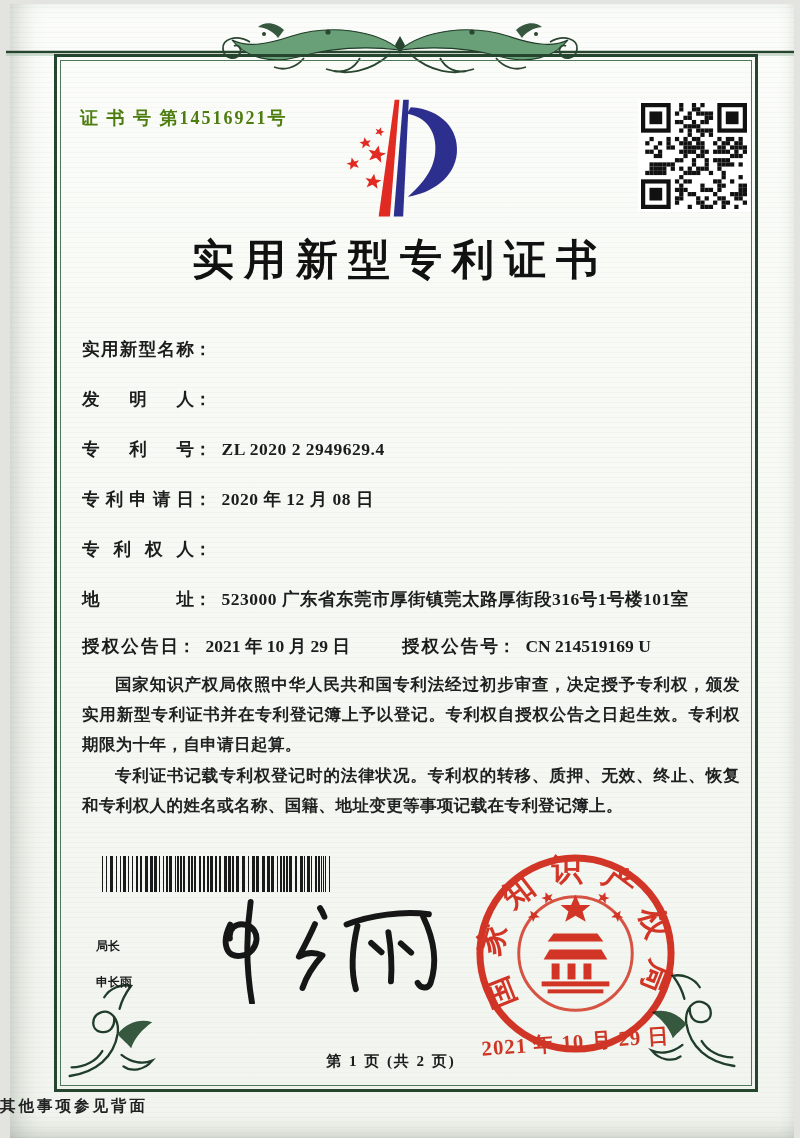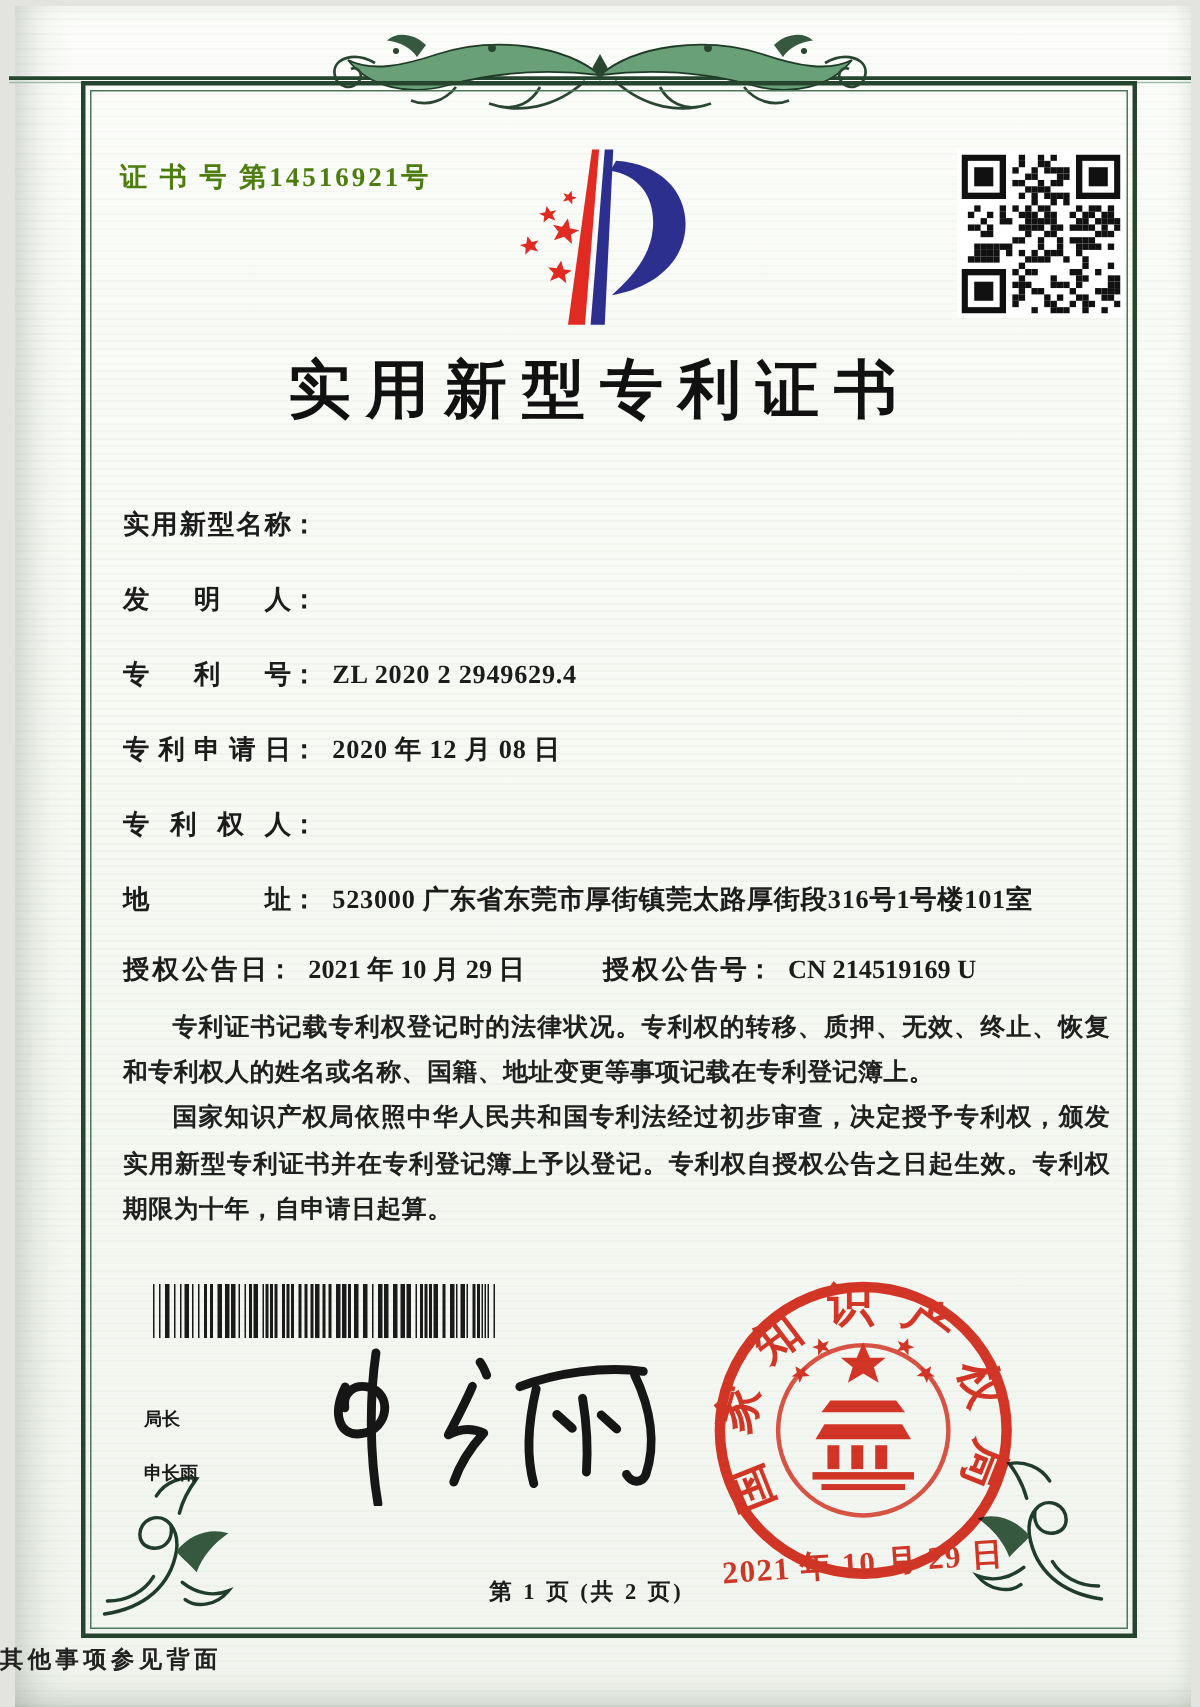--- a/index.html
+++ b/index.html
@@ -374,22 +374,22 @@
       </span>
       <span class="gpair gpair2">
         <span class="glabel">授权公告号</span>
           <span class="fcolon">：</span>
           <span>CN 214519169 U</span>
       </span>
     </div>
   </div>
 
   <div class="paras">
+    <p>国家知识产权局依照中华人民共和国专利法经过初步审查，决定授予专利权，颁发实用新型专利证书并在专利登记簿上予以登记。专利权自授权公告之日起生效。专利权期限为十年，自申请日起算。</p>
     <p>专利证书记载专利权登记时的法律状况。专利权的转移、质押、无效、终止、恢复和专利权人的姓名或名称、国籍、地址变更等事项记载在专利登记簿上。</p>
-    <p>国家知识产权局依照中华人民共和国专利法经过初步审查，决定授予专利权，颁发实用新型专利证书并在专利登记簿上予以登记。专利权自授权公告之日起生效。专利权期限为十年，自申请日起算。</p>
   </div>
 
   <svg class="barcode" id="barcode-svg" viewBox="0 0 234 36" preserveAspectRatio="none">
       <rect x="2" y="0" width="1" height="36" fill="#1a1a1a"></rect>
       <rect x="6" y="0" width="1" height="36" fill="#1a1a1a"></rect>
       <rect x="10" y="0" width="3" height="36" fill="#1a1a1a"></rect>
       <rect x="16" y="0" width="1" height="36" fill="#1a1a1a"></rect>
       <rect x="20" y="0" width="1" height="36" fill="#1a1a1a"></rect>
       <rect x="23" y="0" width="3" height="36" fill="#1a1a1a"></rect>
       <rect x="28" y="0" width="1" height="36" fill="#1a1a1a"></rect>

